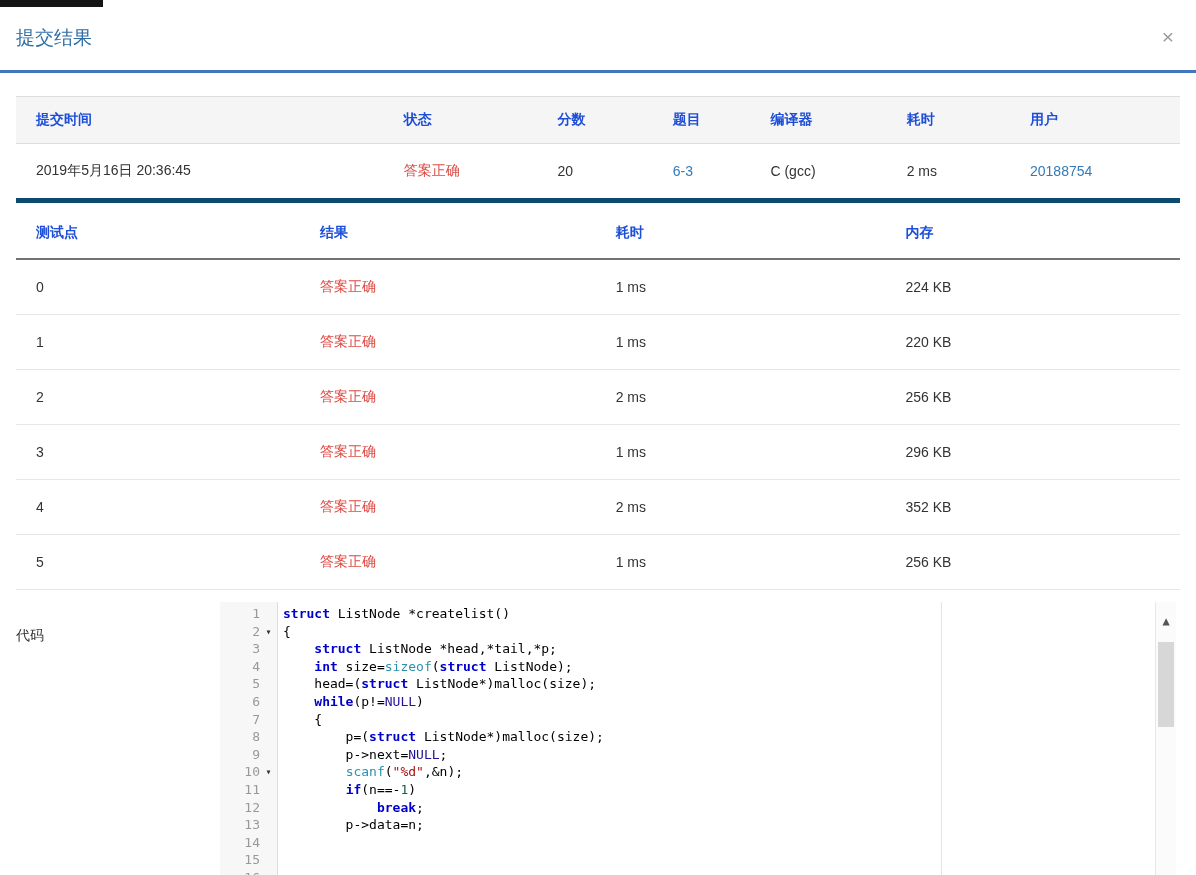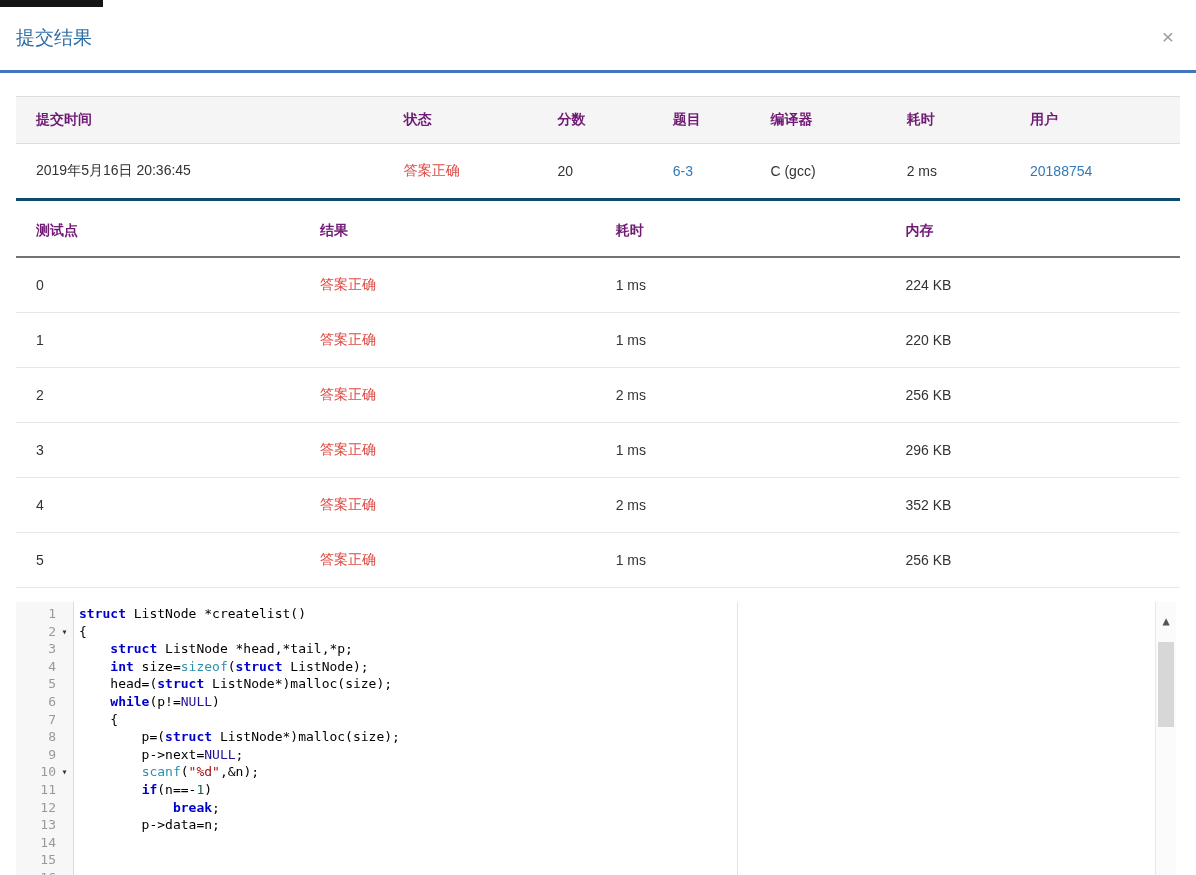--- a/index.html
+++ b/index.html
@@ -17,24 +17,24 @@
   .modal-title{position:absolute;left:16px;top:25px;font-size:19px;color:var(--title-blue);}
   .close-btn{
     position:absolute;right:16px;top:24px;border:none;background:none;cursor:pointer;
     font-size:21px;color:#9b9b9b;line-height:1;padding:2px 6px;font-family:inherit;
   }
   .blue-divider{position:absolute;top:70px;left:0;right:0;height:3px;background:var(--divider-blue);}
 
   
   .content{position:absolute;top:73px;left:16px;right:16px;}
   table{width:100%;border-collapse:collapse;font-size:14px;color:#333;table-layout:fixed;}
-  th{text-align:left;font-weight:700;color:#701a75;}
+  th{text-align:left;font-weight:700;color:#1d4ed8;}
   .t1{margin-top:23px;}
   .t1 thead th{background:#f5f5f5;border-top:1px solid #ddd;border-bottom:1px solid #ddd;padding:14px 20px;}
-  .t1 tbody td{padding:18px 20px;border-bottom:3px solid #0c4a6e;}
+  .t1 tbody td{padding:18px 20px;border-bottom:5px solid #0c4a6e;}
   .t2{margin-top:5px;}
   .t2 thead th{padding:16px 20px;border-bottom:2px solid #737373;}
   .t2 tbody td{padding:18px 20px;border-bottom:1px solid #e7e7e7;}
   .status-red{color:var(--status-red);}
   .cell-link{color:var(--link-blue);text-decoration:none;}
 
   
   .code-row{position:absolute;left:16px;top:602px;right:20px;height:273px;display:flex;overflow:hidden;}
   .code-label{width:204px;flex:none;padding-top:25px;font-size:14px;color:#333;}
   .editor{
@@ -158,20 +158,21 @@
             <td><span class="status-red">答案正确</span></td>
             <td>1 ms</td>
             <td>256 KB</td>
           </tr>
         </tbody>
     </table>
 
   </div>
 
   <div class="code-row">
+    <div class="code-label">代码</div>
     <div class="editor">
       <div class="gutter">
           <div class="gutter-line">
             <span class="ln">1</span>
             <span class="fold"></span>
           </div>
           <div class="gutter-line">
             <span class="ln">2</span>
             <span class="fold">▾</span>
           </div>

